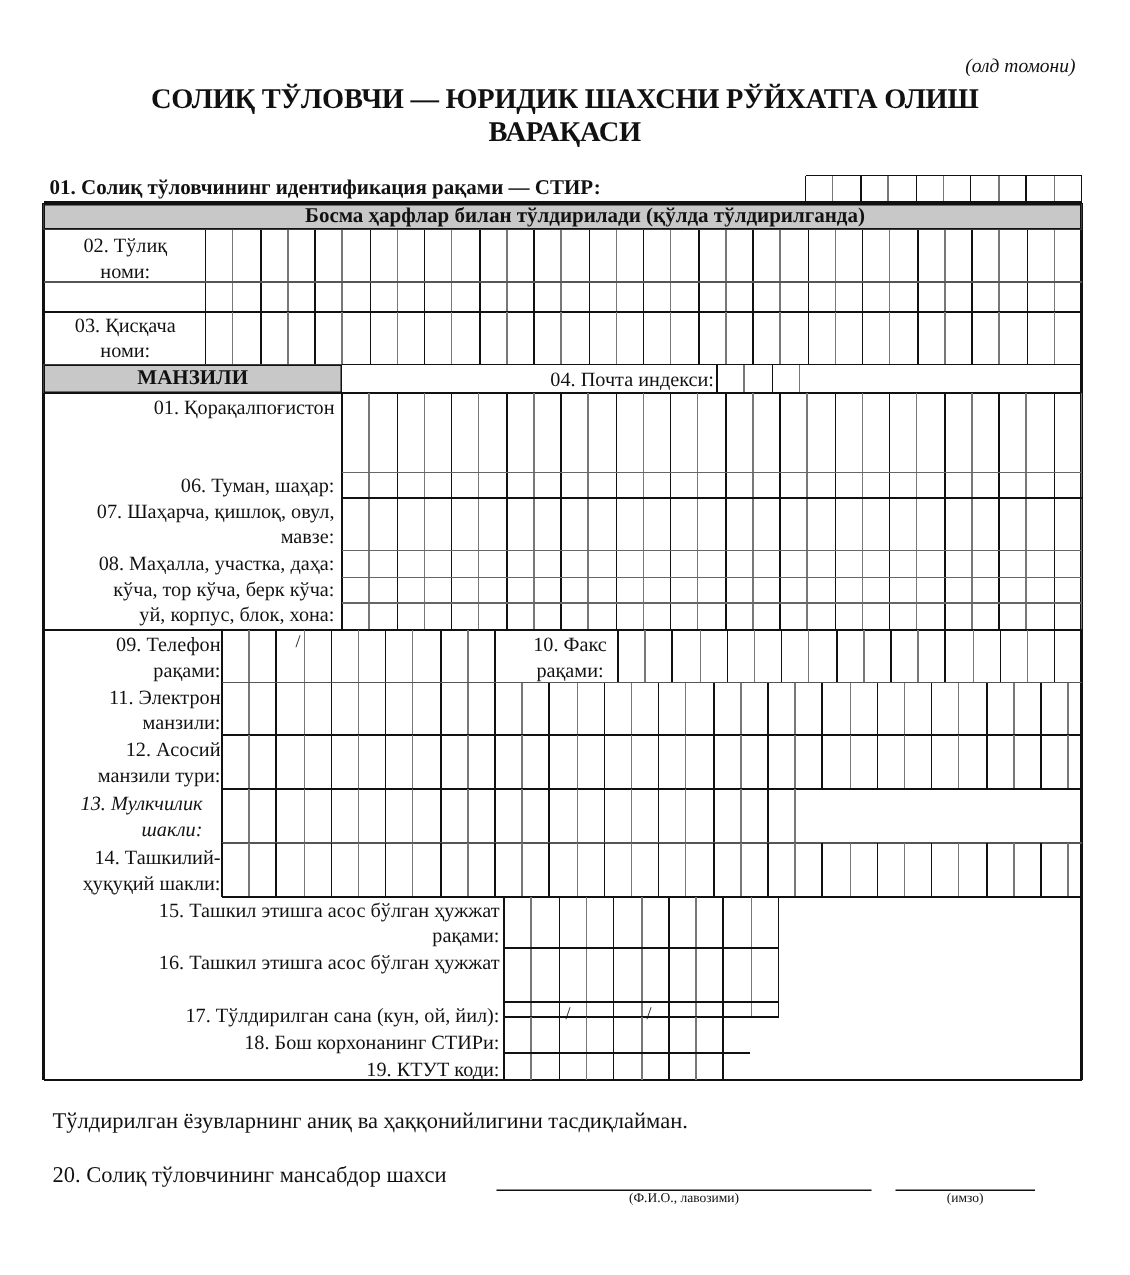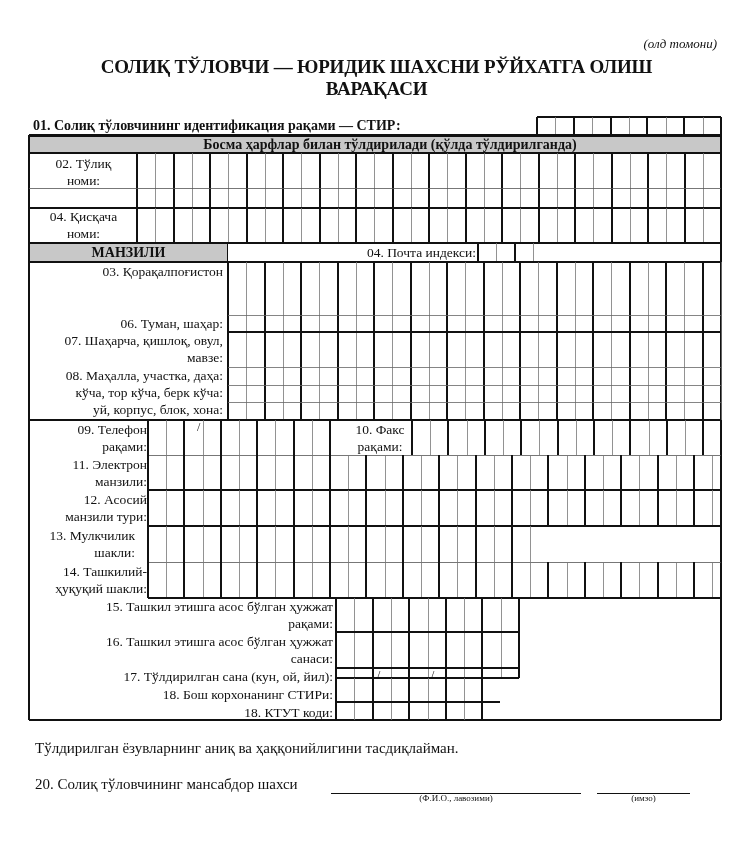--- a/index.html
+++ b/index.html
@@ -340,29 +340,29 @@
 
 <div class="abs banner"></div>
 <div class="abs banner-text">Босма ҳарфлар билан тўлдирилади (қўлда тўлдирилганда)</div>
 
 <div class="abs lblc" style="left:30px;top:155px;width:107px;">
   <div>02. Тўлиқ</div>
   <div>номи:</div>
 </div>
 
 <div class="abs lblc" style="left:30px;top:208px;width:107px;">
-  <div>04. Қисқача</div>
+  <div>03. Қисқача</div>
   <div>номи:</div>
 </div>
 
 <div class="abs manzil">МАНЗИЛИ</div>
 <div class="abs lbl" style="left:228px;top:244px;width:248px;">04. Почта индекси:</div>
 
 <div class="abs lbl" style="left:30px;top:263px;width:193px;">
-  <div>03. Қорақалпоғистон</div>
+  <div>01. Қорақалпоғистон</div>
 </div>
 <div class="abs lbl" style="left:30px;top:315px;width:193px;">06. Туман, шаҳар:</div>
 <div class="abs lbl" style="left:30px;top:332px;width:193px;">
   <div>07. Шаҳарча, қишлоқ, овул,</div>
   <div>мавзе:</div>
 </div>
 <div class="abs lbl" style="left:30px;top:367px;width:193px;">
   <div>08. Маҳалла, участка, даҳа:</div>
   <div>кўча, тор кўча, берк кўча:</div>
   <div>уй, корпус, блок, хона:</div>
@@ -377,40 +377,39 @@
   <div>рақами:</div>
 </div>
 <div class="abs lbl" style="left:30px;top:456px;width:117px;">
   <div>11. Электрон</div>
   <div>манзили:</div>
 </div>
 <div class="abs lbl" style="left:30px;top:491px;width:117px;">
   <div>12. Асосий</div>
   <div>манзили тури:</div>
 </div>
-<div class="abs lbl" style="left:30px;top:527px;width:105px;">
+<div class="abs lbl" style="left:30px;top:527px;width:105px;font-style:italic;">
   <div>13. Мулкчилик</div>
   <div>шакли:</div>
 </div>
 <div class="abs lbl" style="left:20px;top:563px;width:127px;">
   <div>14. Ташкилий-</div>
   <div>ҳуқуқий шакли:</div>
 </div>
 
 <div class="abs lbl" style="left:30px;top:598px;width:303px;">
   <div>15. Ташкил этишга асос бўлган ҳужжат</div>
   <div>рақами:</div>
 </div>
 <div class="abs lbl" style="left:30px;top:633px;width:303px;">
   <div>16. Ташкил этишга асос бўлган ҳужжат</div>
-  <div>санаси:</div>
 </div>
 <div class="abs lbl" style="left:30px;top:668px;width:303px;">17. Тўлдирилган сана (кун, ой, йил):</div>
 <div class="abs lbl" style="left:30px;top:686px;width:303px;">18. Бош корхонанинг СТИРи:</div>
-<div class="abs lbl" style="left:30px;top:704px;width:303px;">18. КТУТ коди:</div>
+<div class="abs lbl" style="left:30px;top:704px;width:303px;">19. КТУТ коди:</div>
 
 <div class="abs" style="left:197px;top:420px;font-size:12px;">/</div>
 <div class="abs" style="left:377px;top:668px;font-size:12px;">/</div>
 <div class="abs" style="left:431px;top:668px;font-size:12px;">/</div>
 
 <div id="inputs">
     <div class="abs" style="left: 537px; top: 117px; width: 18px; height: 18px;"></div>
     <div class="abs" style="left: 555px; top: 117px; width: 19px; height: 18px;"></div>
     <div class="abs" style="left: 574px; top: 117px; width: 18px; height: 18px;"></div>
     <div class="abs" style="left: 592px; top: 117px; width: 19px; height: 18px;"></div>

